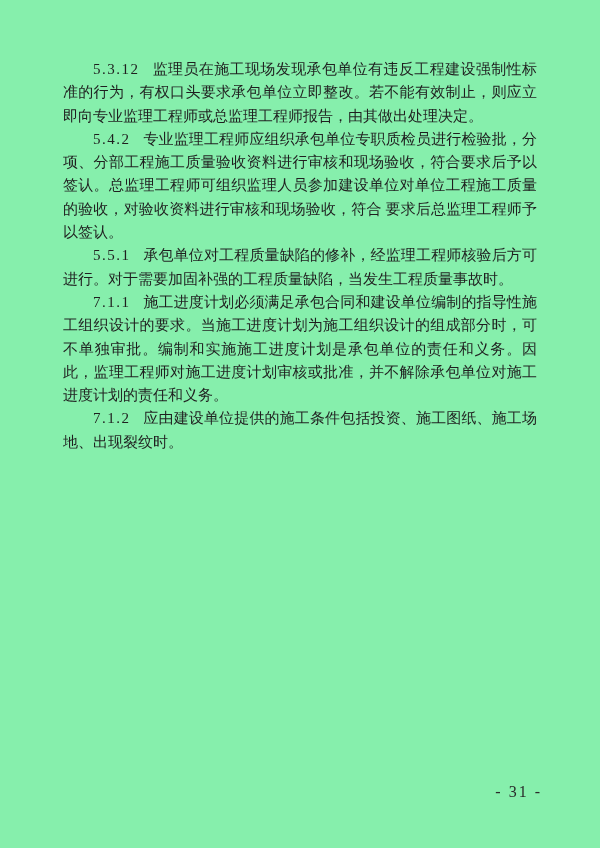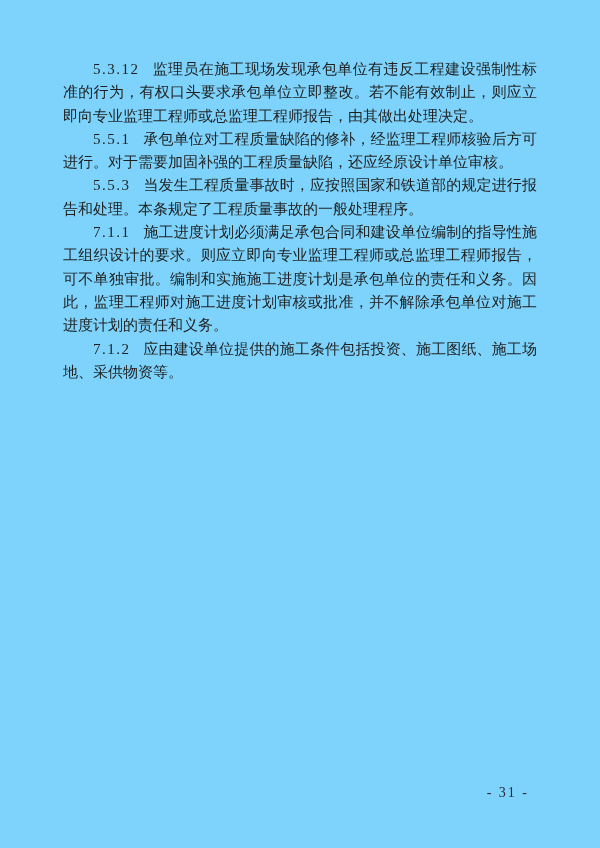--- a/index.html
+++ b/index.html
@@ -4,21 +4,21 @@
 <style>
   html, body {
     margin: 0;
     padding: 0;
     background: #ffffff;
   }
   .page {
     position: relative;
     width: 600px;
     height: 848px;
-    background: #7dd3fc;
+    background: #86efac;
     overflow: hidden;
     font-family: "Liberation Serif", "DejaVu Serif", serif;
   }
   .content {
     position: absolute;
     left: 63px;
     top: 58px;
     width: 474px;
     font-size: 15px;
     line-height: 23.3px;
@@ -30,33 +30,33 @@
     padding: 0;
     text-indent: 2em;
   }
   .num {
     letter-spacing: 0.10em;
     margin-right: 0.85em;
     white-space: nowrap;
   }
   .page-number {
     position: absolute;
-    right: 71px;
+    right: 58px;
     bottom: 47px;
-    font-size: 14px;
+    font-size: 16px;
     color: #2a2a2a;
     letter-spacing: 2px;
   }
 </style>
 </head>
 <body>
 
 <div class="page">
   <div class="content">
     <p class="clause"><span class="num">5.3.12</span><span>监理员在施工现场发现承包单位有违反工程建设强制性标准的行为，有权口头要求承包单位立即整改。若不能有效制止，则应立即向专业监理工程师或总监理工程师报告，由其做出处理决定。</span></p>
-    <p class="clause"><span class="num">5.5.1</span><span>承包单位对工程质量缺陷的修补，经监理工程师核验后方可进行。对于需要加固补强的工程质量缺陷，还应经原设计单位审核。</span></p>
-    <p class="clause"><span class="num">5.5.3</span><span>当发生工程质量事故时，应按照国家和铁道部的规定进行报告和处理。本条规定了工程质量事故的一般处理程序。</span></p>
-    <p class="clause"><span class="num">7.1.1</span><span>施工进度计划必须满足承包合同和建设单位编制的指导性施工组织设计的要求。则应立即向专业监理工程师或总监理工程师报告，可不单独审批。编制和实施施工进度计划是承包单位的责任和义务。因此，监理工程师对施工进度计划审核或批准，并不解除承包单位对施工进度计划的责任和义务。</span></p>
-    <p class="clause"><span class="num">7.1.2</span><span>应由建设单位提供的施工条件包括投资、施工图纸、施工场地、采供物资等。</span></p>
+    <p class="clause"><span class="num">5.4.2</span><span>专业监理工程师应组织承包单位专职质检员进行检验批，分项、分部工程施工质量验收资料进行审核和现场验收，符合要求后予以签认。总监理工程师可组织监理人员参加建设单位对单位工程施工质量的验收，对验收资料进行审核和现场验收，符合 要求后总监理工程师予以签认。</span></p>
+    <p class="clause"><span class="num">5.5.1</span><span>承包单位对工程质量缺陷的修补，经监理工程师核验后方可进行。对于需要加固补强的工程质量缺陷，当发生工程质量事故时。</span></p>
+    <p class="clause"><span class="num">7.1.1</span><span>施工进度计划必须满足承包合同和建设单位编制的指导性施工组织设计的要求。当施工进度计划为施工组织设计的组成部分时，可不单独审批。编制和实施施工进度计划是承包单位的责任和义务。因此，监理工程师对施工进度计划审核或批准，并不解除承包单位对施工进度计划的责任和义务。</span></p>
+    <p class="clause"><span class="num">7.1.2</span><span>应由建设单位提供的施工条件包括投资、施工图纸、施工场地、出现裂纹时。</span></p>
 
   </div>
   <div class="page-number">- 31 -</div>
 </div>
 
 </body></html>

